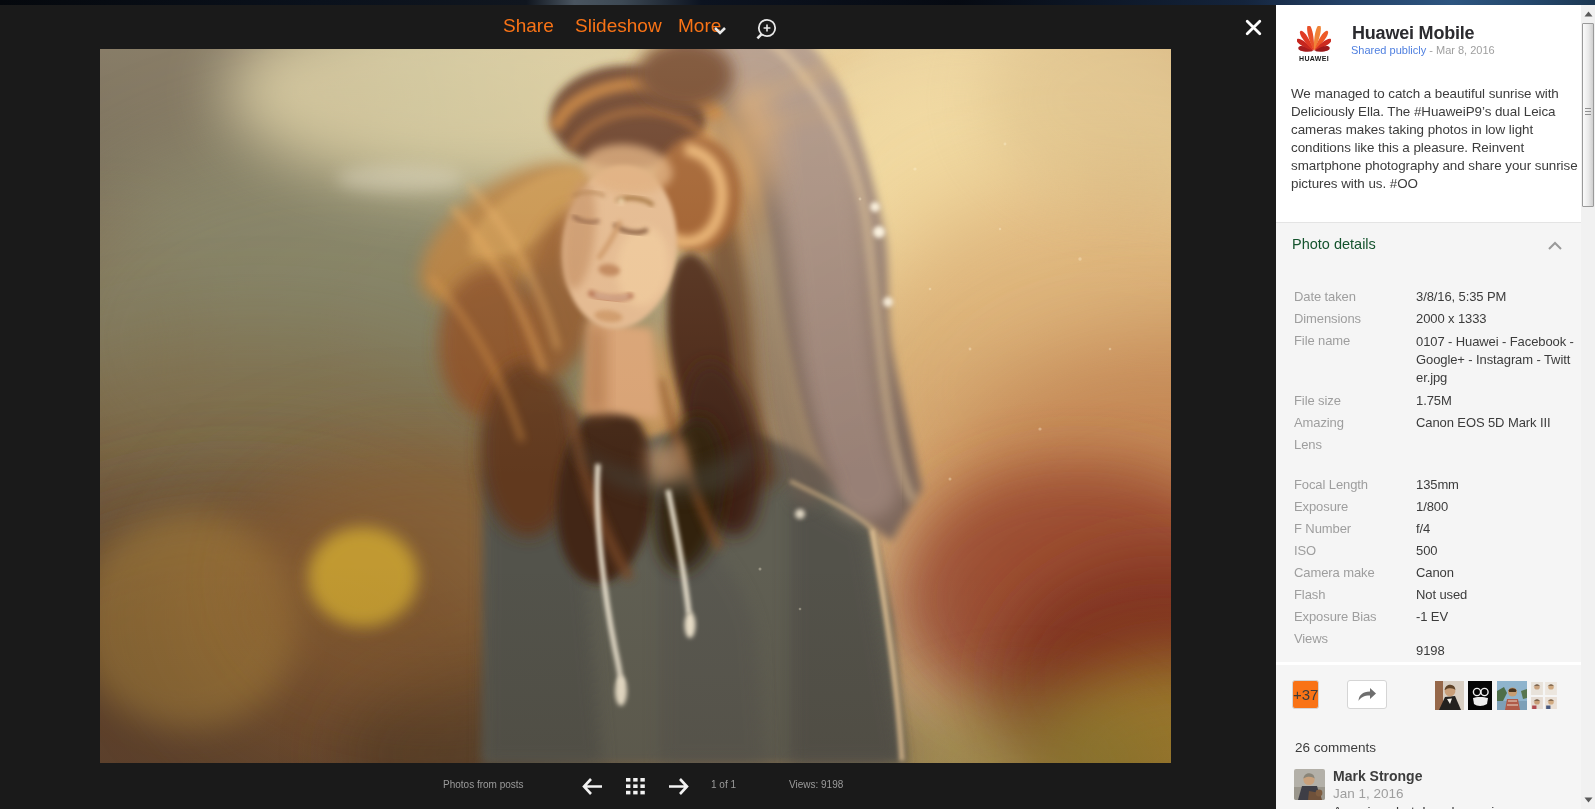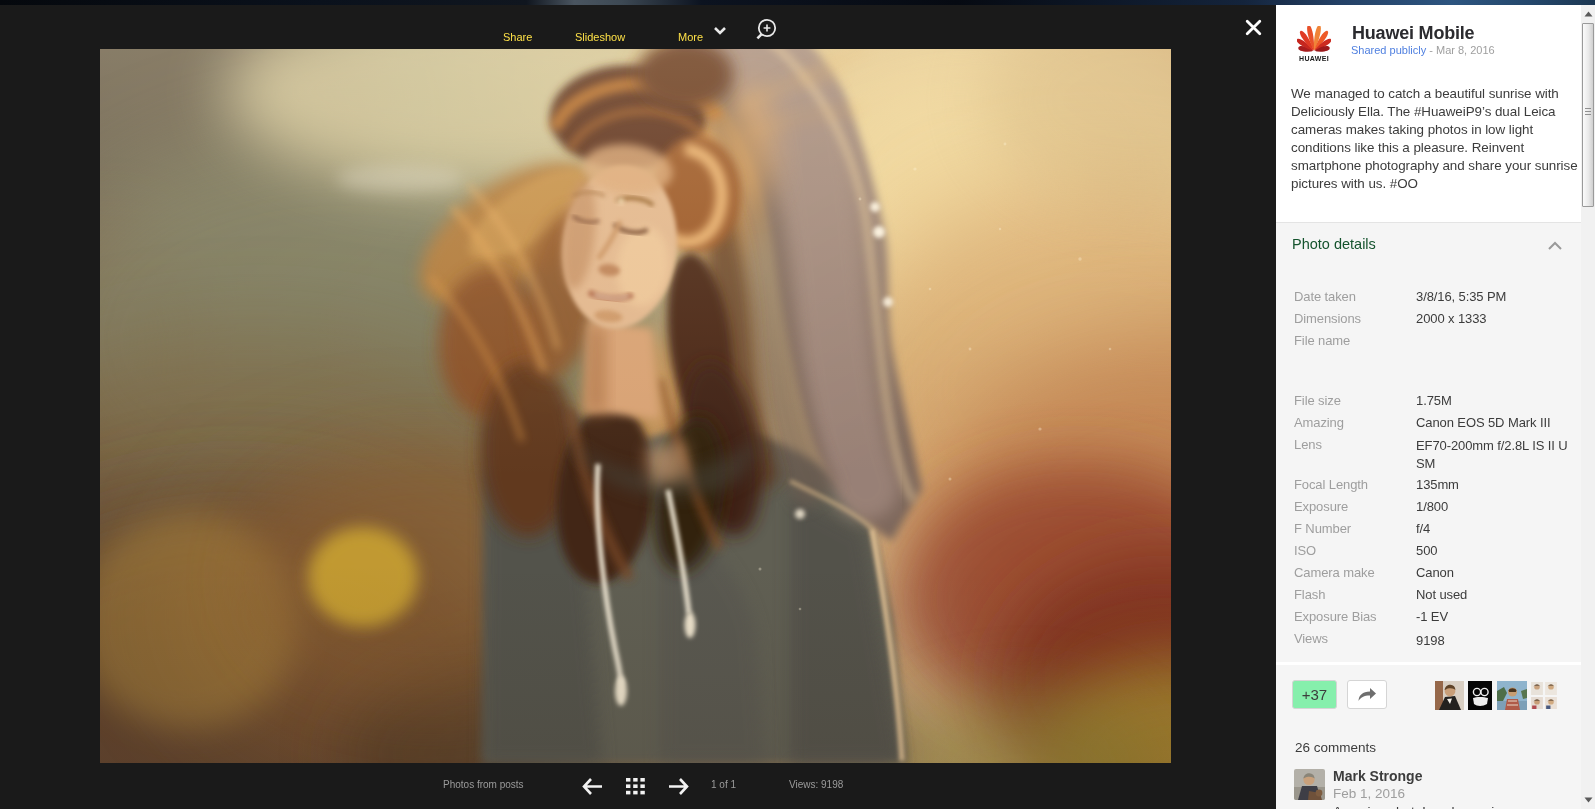--- a/index.html
+++ b/index.html
@@ -2,21 +2,21 @@
 <html><head>
 <meta charset="utf-8">
 <style>
   * { margin:0; padding:0; box-sizing:border-box; }
   html,body { width:1595px; height:809px; overflow:hidden; background:#1b1b1b;
     font-family:"Liberation Sans", sans-serif; }
   .abs { position:absolute; }
   #wall { left:0; top:0; width:1595px; height:5px;
     background:linear-gradient(90deg,#05080d 0%,#0a111c 20%,#10161f 33%,#4a5560 36%,#3d4954 39%,#0c1320 44%,#060a12 60%,#14243c 78%,#244166 84%,#2d5580 91%,#24476b 96%,#1c3752 100%); }
   #viewer { left:0; top:5px; width:1276px; height:804px; background:#1a1a1a; }
-  .topbtn { position:absolute; top:26px; color:#fde047; font-size:11px; }
+  .topbtn { position:absolute; top:10px; color:#f97316; font-size:19px; }
   #photo { position:absolute; left:100px; top:44px; width:1071px; height:714px; }
   .botlab { position:absolute; top:774px; color:#9b9b9b; font-size:10px; }
   #sidebar { left:1276px; top:5px; width:305px; height:804px; background:#fff; overflow:hidden; }
   #details { position:absolute; left:0; top:217px; width:305px; height:587px;
     background:#f5f5f5; border-top:1px solid #e4e4e4; }
   .lab { position:absolute; left:18px; color:#9e9e9e; font-size:13px; letter-spacing:-0.1px; }
   .val { position:absolute; left:140px; color:#3c3c3c; font-size:13px; letter-spacing:-0.1px; }
   #sb { left:1581px; top:5px; width:14px; height:804px; background:#f1f1f1; }
 </style>
 </head>
@@ -264,46 +264,46 @@
     <div class="abs" style="left:16px;top:13px;font-size:14.5px;color:#14532d;">Photo details</div>
     <svg class="abs" style="left:271px;top:18px" width="16" height="10" viewBox="0 0 16 10">
         <path d="M2 8 L8 2 L14 8" stroke="#9a9a9a" stroke-width="2" fill="none"></path>
       </svg>
 
     <div class="lab" style="top:66px;">Date taken</div>
       <div class="val" style="top:66px;">3/8/16, 5:35 PM</div>
     <div class="lab" style="top:88px;">Dimensions</div>
       <div class="val" style="top:88px;">2000 x 1333</div>
     <div class="lab" style="top:110px;">File name</div>
+      <div class="val" style="top:110px;width:160px;line-height:18px;">0107 - Huawei - Facebook -<br>Google+ - Instagram - Twitt<br>er.jpg</div>
     <div class="lab" style="top:170px;">File size</div>
       <div class="val" style="top:170px;">1.75M</div>
     <div class="lab" style="top:192px;">Amazing</div>
       <div class="val" style="top:192px;">Canon EOS 5D Mark III</div>
     <div class="lab" style="top:214px;">Lens</div>
-      <div class="val" style="top:214px;width:160px;line-height:18px;">EF70-200mm f/2.8L IS II U<br>SM</div>
     <div class="lab" style="top:254px;">Focal Length</div>
       <div class="val" style="top:254px;">135mm</div>
     <div class="lab" style="top:276px;">Exposure</div>
       <div class="val" style="top:276px;">1/800</div>
     <div class="lab" style="top:298px;">F Number</div>
       <div class="val" style="top:298px;">f/4</div>
     <div class="lab" style="top:320px;">ISO</div>
       <div class="val" style="top:320px;">500</div>
     <div class="lab" style="top:342px;">Camera make</div>
       <div class="val" style="top:342px;">Canon</div>
     <div class="lab" style="top:364px;">Flash</div>
       <div class="val" style="top:364px;">Not used</div>
     <div class="lab" style="top:386px;">Exposure Bias</div>
       <div class="val" style="top:386px;">-1 EV</div>
     <div class="lab" style="top:408px;">Views</div>
-      <div class="val" style="top:410px;">9198</div>
+      <div class="val" style="top:420px;">9198</div>
 
     <div class="abs" style="left:0px;top:439px;width:305px;height:3px;background:#fff;"></div>
 
-    <div class="abs" style="left:16px;top:457px;width:45px;height:29px;background:#86efac;border:1px solid #d5d5d5;border-radius:3px;text-align:center;line-height:27px;font-size:15px;color:#3c3c3c;">+37</div>
+    <div class="abs" style="left:16px;top:457px;width:27px;height:29px;background:#f97316;border:1px solid #d5d5d5;border-radius:3px;text-align:center;line-height:27px;font-size:15px;color:#3c3c3c;">+37</div>
     <div class="abs" style="left:71px;top:457px;width:40px;height:29px;background:#fff;border:1px solid #d5d5d5;border-radius:3px;">
       <svg width="38" height="27" viewBox="0 0 38 27">
           <path d="M22 7 L28 12.5 L22 18 L22 14.5 C16 14.5 12.5 16.5 10.5 20 C10.8 14 14.5 10.6 22 10.4 Z" fill="#6e6e6e"></path>
         </svg>
     </div>
     <svg class="abs" style="left:159px;top:458px" width="29" height="29" viewBox="0 0 29 29">
       <rect width="29" height="29" fill="#d9cfc3"></rect>
         <rect width="8" height="29" fill="#96684a"></rect>
       <path d="M4 29 L10 16 L20 15 L26 29 Z" fill="#23211f"></path>
       <path d="M12 18 L17 17.5 L15 23 Z" fill="#f2efe8"></path>
@@ -349,21 +349,21 @@
     <svg class="abs" style="left:18px;top:546px;border-radius:2px" width="31" height="31" viewBox="0 0 31 31">
       <rect width="31" height="31" fill="#b3b0a8"></rect>
       <rect y="18" width="31" height="13" fill="#9a968c"></rect>
       <path d="M4 31 L8 17 L23 17 L27 31 Z" fill="#3e3e46"></path>
       <circle cx="15" cy="10.5" r="5.6" fill="#c9a17c"></circle>
       <path d="M9.4 9.5 C9.8 5.8 13 4 15.4 4.2 C18.4 4.4 20.6 6.5 20.6 9.5 L19 8.4 C17 7.6 13 7.4 11 8.8 Z" fill="#8a8578"></path>
       <path d="M14 31 L15 22 L26 24 L28 31 Z" fill="#6f513a"></path>
       <circle cx="25" cy="24" r="3.4" fill="#7d5c40"></circle>
     </svg>
     <div class="abs" style="left:57px;top:545px;font-size:14px;font-weight:bold;color:#3c3c3c;">Mark Stronge</div>
-    <div class="abs" style="left:57px;top:563px;font-size:13.5px;color:#9e9e9e;">Feb 1, 2016</div>
+    <div class="abs" style="left:57px;top:563px;font-size:13.5px;color:#9e9e9e;">Jan 1, 2016</div>
     <div class="abs" style="left:57px;top:581px;font-size:13.5px;color:#3c3c3c;">Amazing shot. Lovely sunrise</div>
   </div>
 </div>
 
 <div id="sb" class="abs">
   <svg class="abs" style="left:3px;top:6px" width="9" height="6" viewBox="0 0 9 6">
       <path d="M0.5 5.5 L4.5 0.5 L8.5 5.5 Z" fill="#5a5a5a"></path>
     </svg>
   <div class="abs" style="left:1px;top:18px;width:12px;height:184px;background:linear-gradient(90deg,#fbfbfb,#e9e9e9 55%,#cfcfcf);border:1px solid #9a9a9a;border-radius:1px;">
     <div style="position:absolute;left:2px;top:84px;width:6px;height:1px;background:#909090;"></div>

